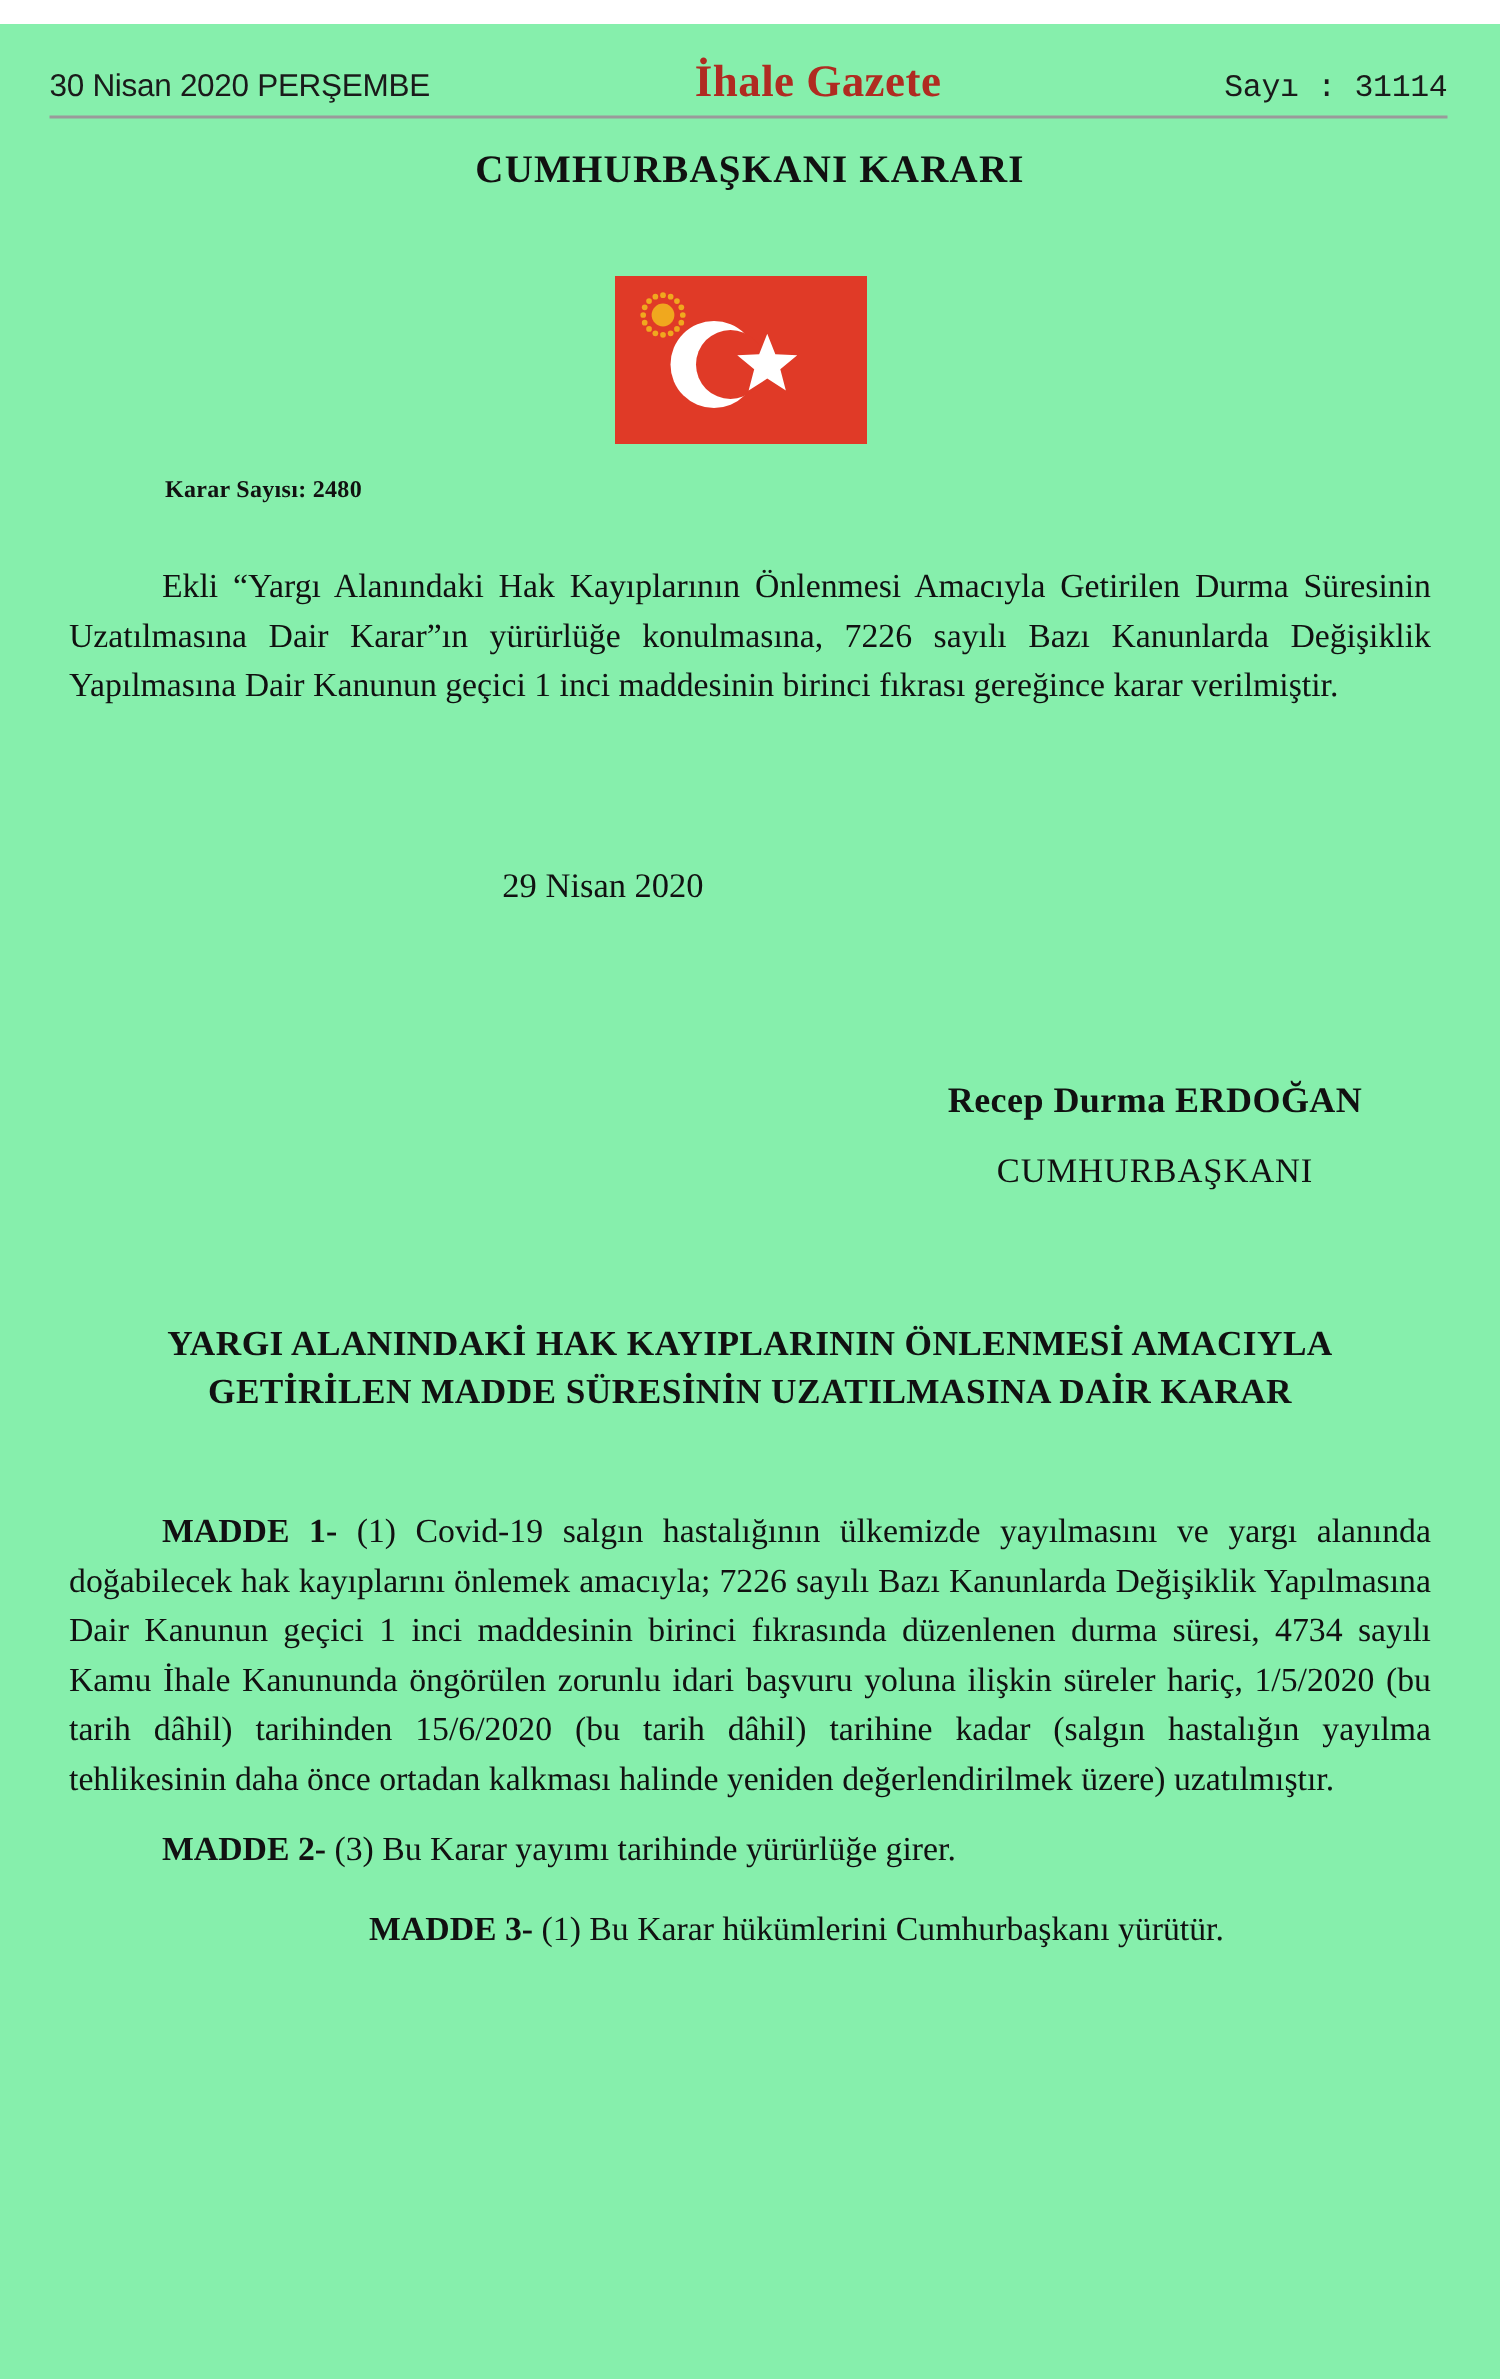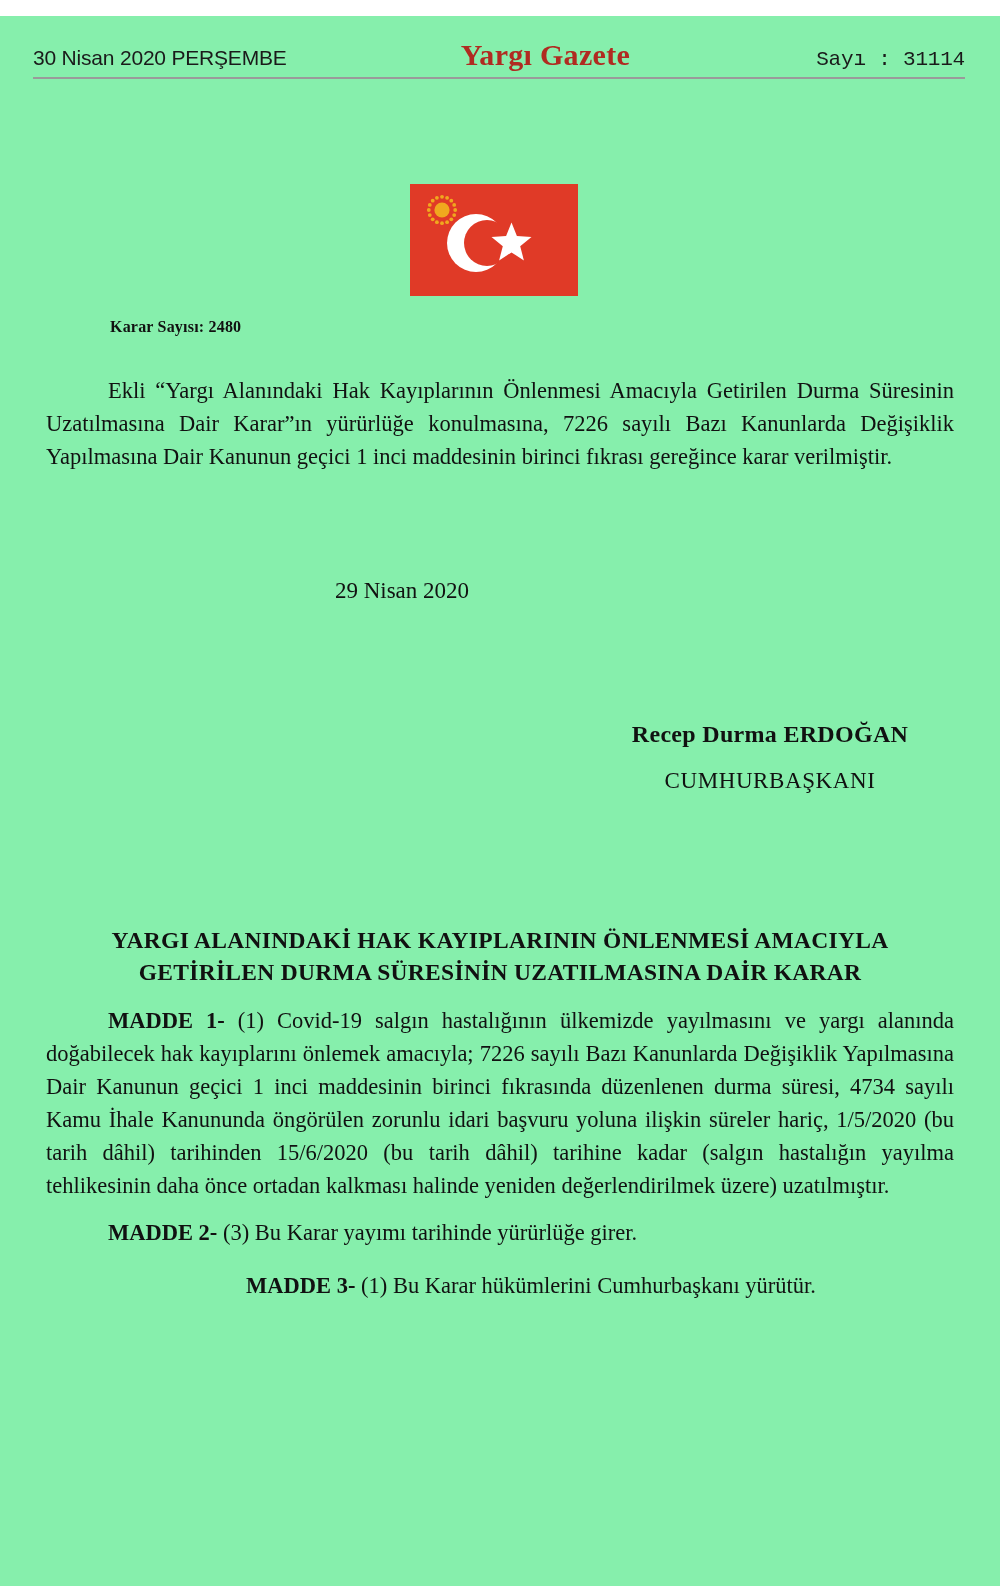--- a/index.html
+++ b/index.html
@@ -132,21 +132,21 @@
   .signature .sig-title {
     margin-top: 20px;
     font-size: 23px;
     letter-spacing: 0.6px;
   }
 
   
   .annex-title {
     position: absolute;
     left: 0;
-    top: 908px;
+    top: 864px;
     width: 1000px;
     text-align: center;
     font-size: 23.5px;
     font-weight: bold;
     line-height: 32px;
     letter-spacing: 0.3px;
     color: #111111;
   }
 
   
@@ -165,25 +165,26 @@
   .article.a2 { top: 1200px; text-align: left; }
   .article.a3 { top: 1253px; text-align: center; }
 </style>
 </head>
 <body>
 
 <div class="page">
 
   <div class="masthead">
     <div class="masthead-date">30 Nisan 2020 PERŞEMBE</div>
-    <div class="masthead-title">Yargı Gazete</div>
+    <div class="masthead-title">İhale Gazete</div>
     <div class="masthead-issue">Sayı : 31114</div>
   </div>
   <div class="header-rule"></div>
 
+  <div class="doc-heading">CUMHURBAŞKANI KARARI</div>
 
   <div class="flag-wrap">
     <svg class="flag-svg" viewBox="0 0 168 112" xmlns="http://www.w3.org/2000/svg" aria-hidden="true">
       <rect x="0" y="0" width="168" height="112" fill="#e03a27"></rect>
 
       <circle cx="66" cy="59" r="29" fill="#ffffff"></circle>
       <circle cx="77" cy="59" r="23" fill="#e03a27"></circle>
 
       <polygon fill="#ffffff" points="101.5,38.5 106.9,52.1 121.5,52.9 110.2,62.2 113.9,76.4 101.5,68.4 89.1,76.4 92.8,62.2 81.5,52.9 96.1,52.1"></polygon>
 
@@ -217,21 +218,21 @@
 
   <div class="center-date">29 Nisan 2020</div>
 
   <div class="signature">
     <div class="sig-name">Recep Durma ERDOĞAN</div>
     <div class="sig-title">CUMHURBAŞKANI</div>
   </div>
 
   <div class="annex-title">
     <div>YARGI ALANINDAKİ HAK KAYIPLARININ ÖNLENMESİ AMACIYLA</div>
-    <div>GETİRİLEN DURMA SÜRESİNİN UZATILMASINA DAİR KARAR</div>
+    <div>GETİRİLEN MADDE SÜRESİNİN UZATILMASINA DAİR KARAR</div>
   </div>
 
   <div class="article a1"><span class="indent"></span><span class="art-label">MADDE 1-</span><span> (1) Covid-19 salgın hastalığının ülkemizde yayılmasını ve yargı alanında doğabilecek hak kayıplarını önlemek amacıyla; 7226 sayılı Bazı Kanunlarda Değişiklik Yapılmasına Dair Kanunun geçici 1 inci maddesinin birinci fıkrasında düzenlenen durma süresi, 4734 sayılı Kamu İhale Kanununda öngörülen zorunlu idari başvuru yoluna ilişkin süreler hariç, 1/5/2020 (bu tarih dâhil) tarihinden 15/6/2020 (bu tarih dâhil) tarihine kadar (salgın hastalığın yayılma tehlikesinin daha önce ortadan kalkması halinde yeniden değerlendirilmek üzere) uzatılmıştır.</span></div>
 
   <div class="article a2"><span class="indent"></span><span class="art-label">MADDE 2-</span><span> (3) Bu Karar yayımı tarihinde yürürlüğe girer.</span></div>
 
   <div class="article a3"><span class="indent"></span><span class="art-label">MADDE 3-</span><span> (1) Bu Karar hükümlerini Cumhurbaşkanı yürütür.</span></div>
 
 </div>
 

